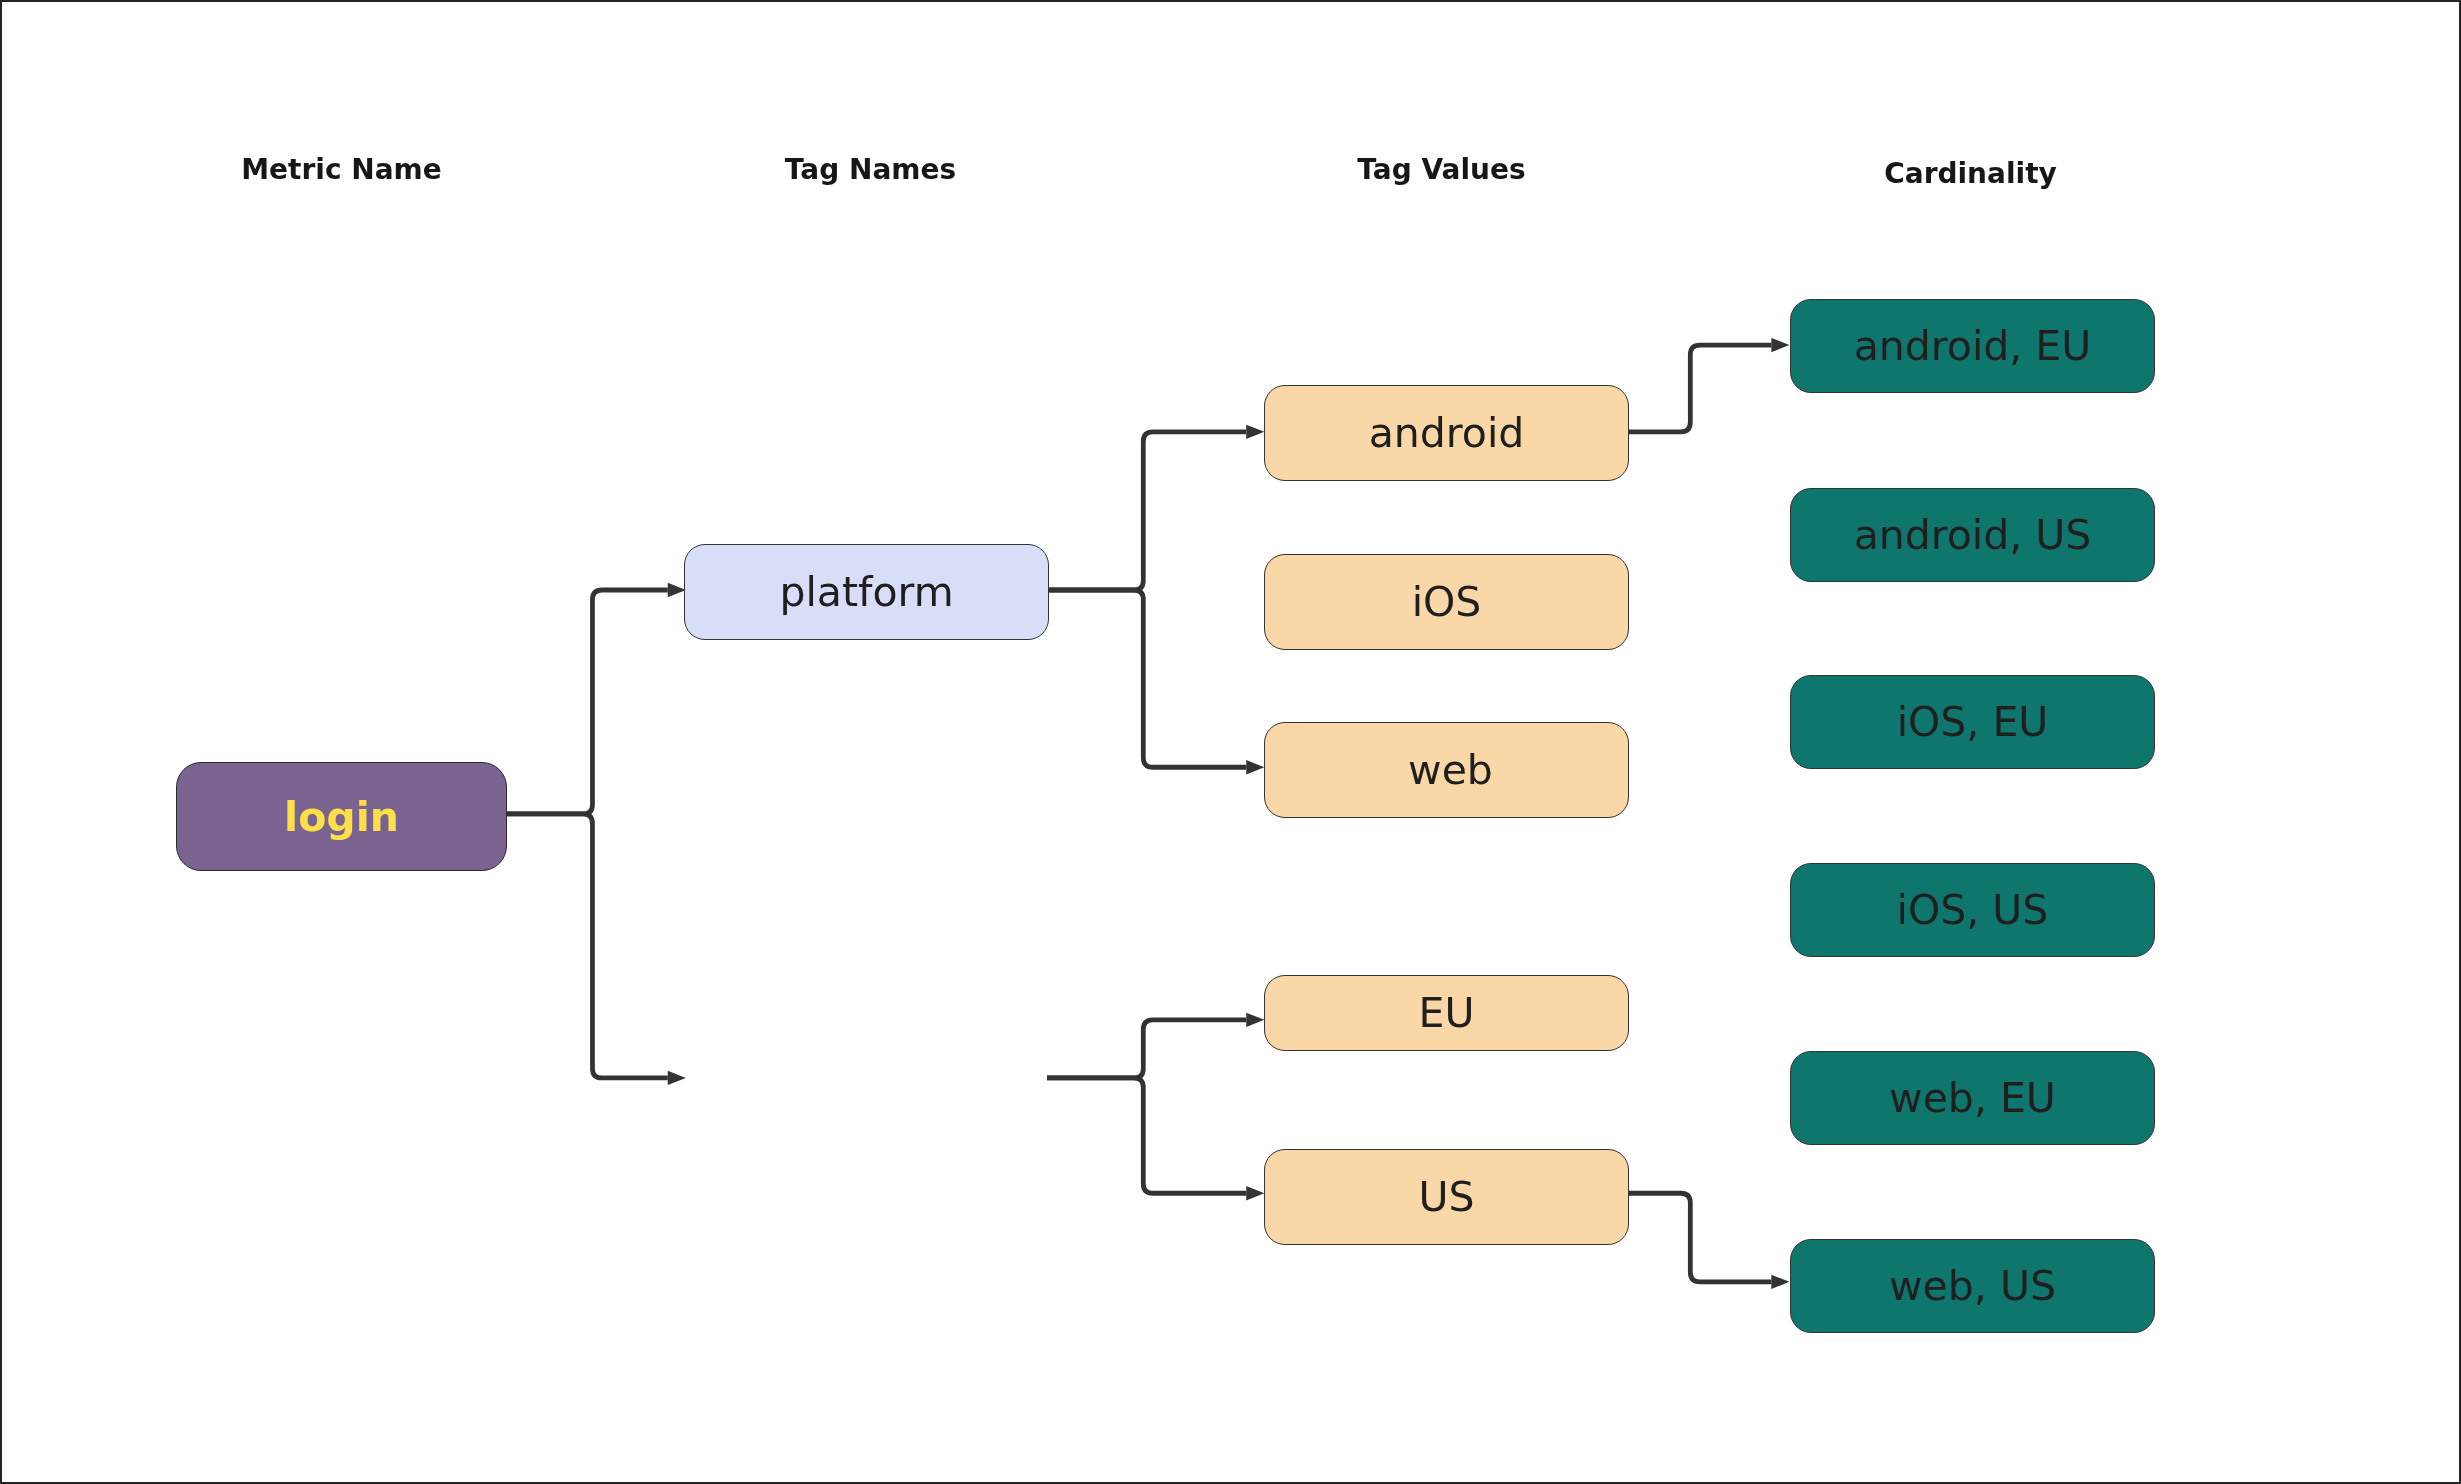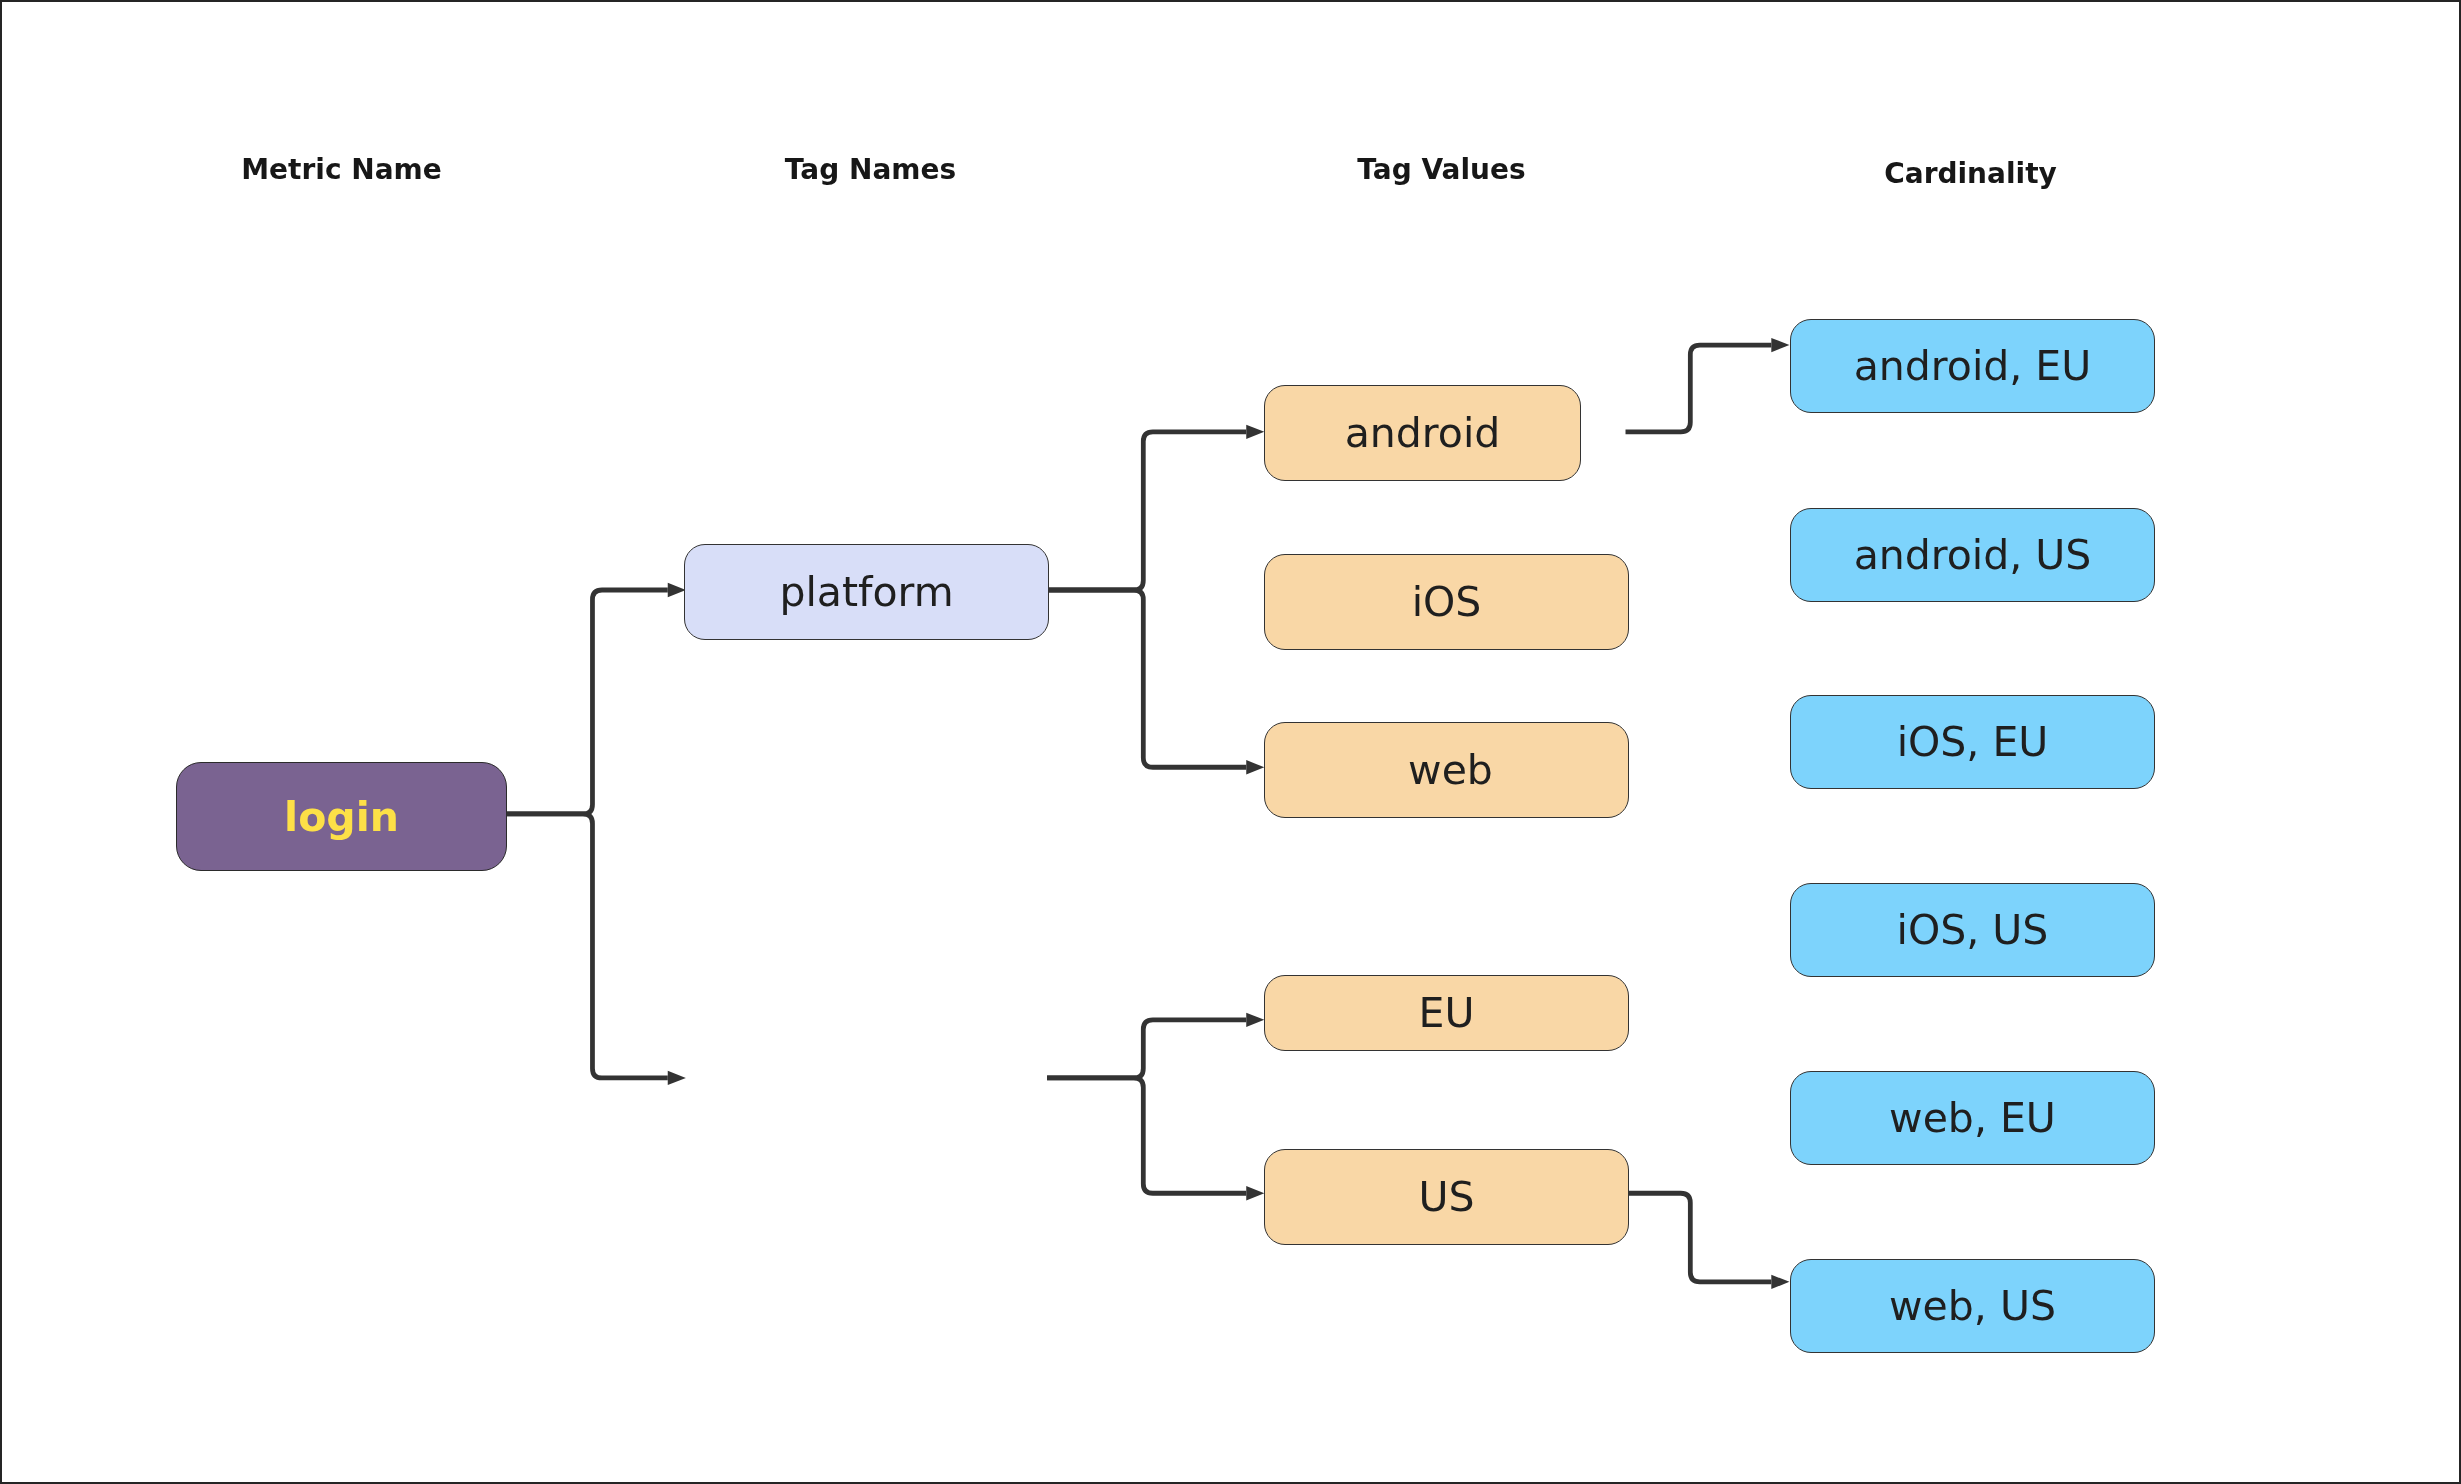--- a/index.html
+++ b/index.html
@@ -20,21 +20,21 @@
   }
   .node{
     position:absolute;box-sizing:border-box;
     display:flex;align-items:center;justify-content:center;
     border:1.9px solid #333333;border-radius:21px;
     font-size:41px;color:#1f1f1f;white-space:nowrap;
   }
   .metric{background:#7a6391;color:#fde047;font-weight:700;border-radius:25px;border-color:#2b2b2b;}
   .tagname{background:#d8def8;}
   .tagvalue{background:#f9d7a6;}
-  .cardinality{background:#7dd3fc;margin-top:20px;}
+  .cardinality{background:#0f766e;}
 </style>
 </head>
 <body>
 
 <div class="canvas">
 
   <svg class="edge-layer" viewBox="0 0 2575 1553" xmlns="http://www.w3.org/2000/svg">
     <defs>
       <marker id="arrow" markerUnits="userSpaceOnUse" markerWidth="22" markerHeight="18" viewBox="0 0 22 18" refX="1" refY="9" orient="auto">
         <path d="M1,1.5 L20,9 L1,16.5 Z" fill="#333333"></path>
@@ -52,21 +52,21 @@
 
   <div class="hdr" style="left:139px;top:151px;">Metric Name</div>
   <div class="hdr" style="left:668px;top:151px;">Tag Names</div>
   <div class="hdr" style="left:1239px;top:151px;">Tag Values</div>
   <div class="hdr" style="left:1768px;top:155px;">Cardinality</div>
 
   <div class="node metric" style="left:174px;top:760px;width:331px;height:109px;">login</div>
 
   <div class="node tagname" style="left:682px;top:542px;width:365px;height:96px;">platform</div>
 
-  <div class="node tagvalue" style="left:1262px;top:383px;width:317px;height:96px;">android</div>
+  <div class="node tagvalue" style="left:1262px;top:383px;width:365px;height:96px;">android</div>
   <div class="node tagvalue" style="left:1262px;top:552px;width:365px;height:96px;">iOS</div>
   <div class="node tagvalue" style="left:1262px;top:720px;width:365px;height:96px;padding-left:8px;">web</div>
   <div class="node tagvalue" style="left:1262px;top:973px;width:365px;height:76px;">EU</div>
   <div class="node tagvalue" style="left:1262px;top:1147px;width:365px;height:96px;">US</div>
 
   <div class="node cardinality" style="left:1788px;top:297px;width:365px;height:94px;">android, EU</div>
   <div class="node cardinality" style="left:1788px;top:486px;width:365px;height:94px;">android, US</div>
   <div class="node cardinality" style="left:1788px;top:673px;width:365px;height:94px;">iOS, EU</div>
   <div class="node cardinality" style="left:1788px;top:861px;width:365px;height:94px;">iOS, US</div>
   <div class="node cardinality" style="left:1788px;top:1049px;width:365px;height:94px;text-align:center;">web, EU</div>

